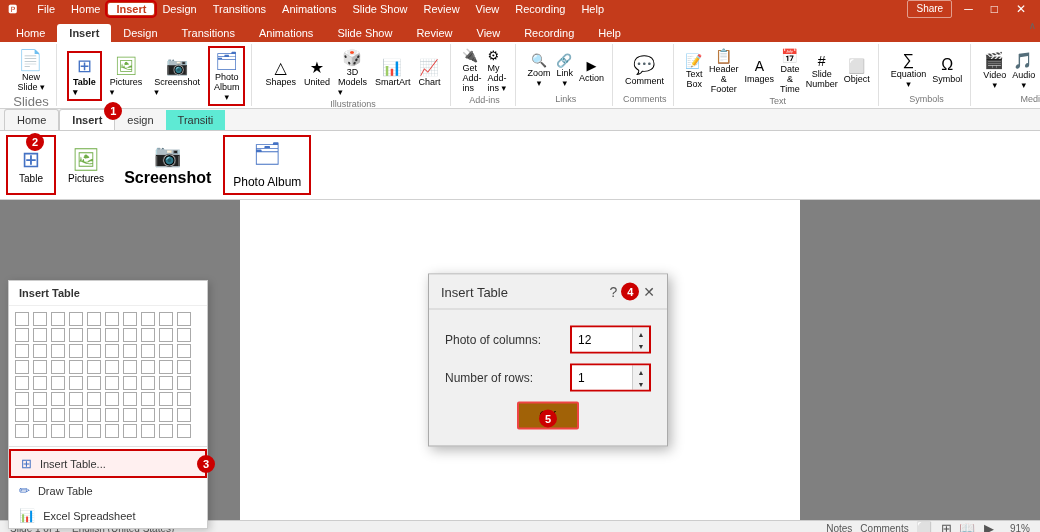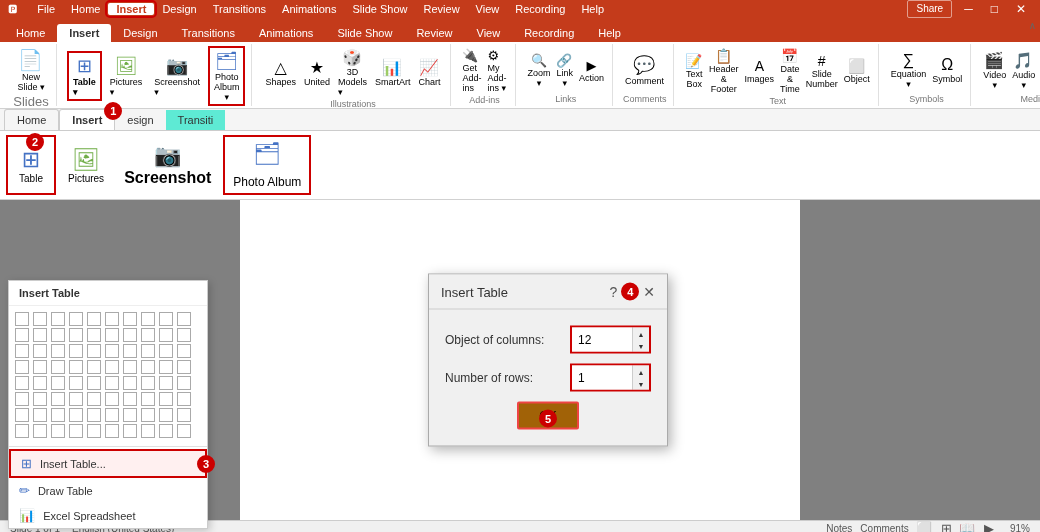--- a/index.html
+++ b/index.html
@@ -558,21 +558,21 @@
           <span class="dialog-title">Insert Table</span>
           <div class="dialog-controls">
             <span style="font-size:14px; color:#555;">?</span>
 
             <div class="annotation-circle" style="position:relative; display:inline-flex; width:18px; height:18px;">4</div>
             <span style="font-size:14px; cursor:pointer; color:#555;">✕</span>
           </div>
         </div>
         <div class="dialog-body">
           <div class="dialog-row">
-            <label class="dialog-label">Object of columns:</label>
+            <label class="dialog-label">Photo of columns:</label>
             <div class="dialog-input-group">
               <input class="dialog-input" type="text" value="12" style="">
               <div class="dialog-spinner">
                 <div class="spinner-btn">▲</div>
                 <div class="spinner-btn">▼</div>
               </div>
             </div>
           </div>
           <div class="dialog-row">
             <label class="dialog-label">Number of rows:</label>

